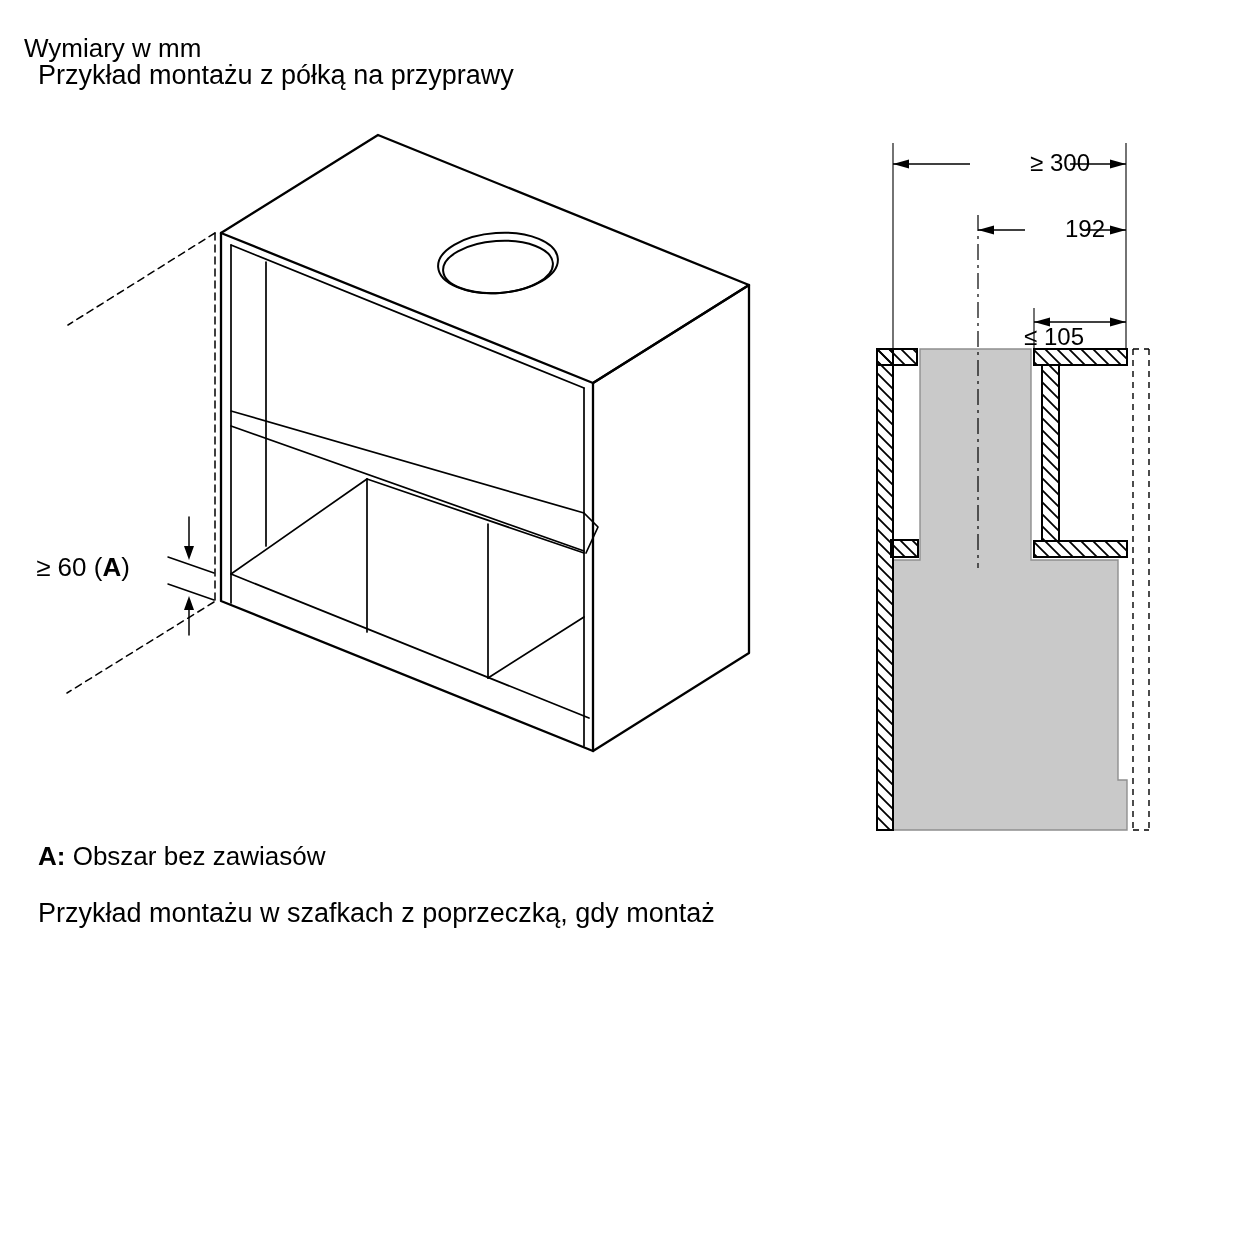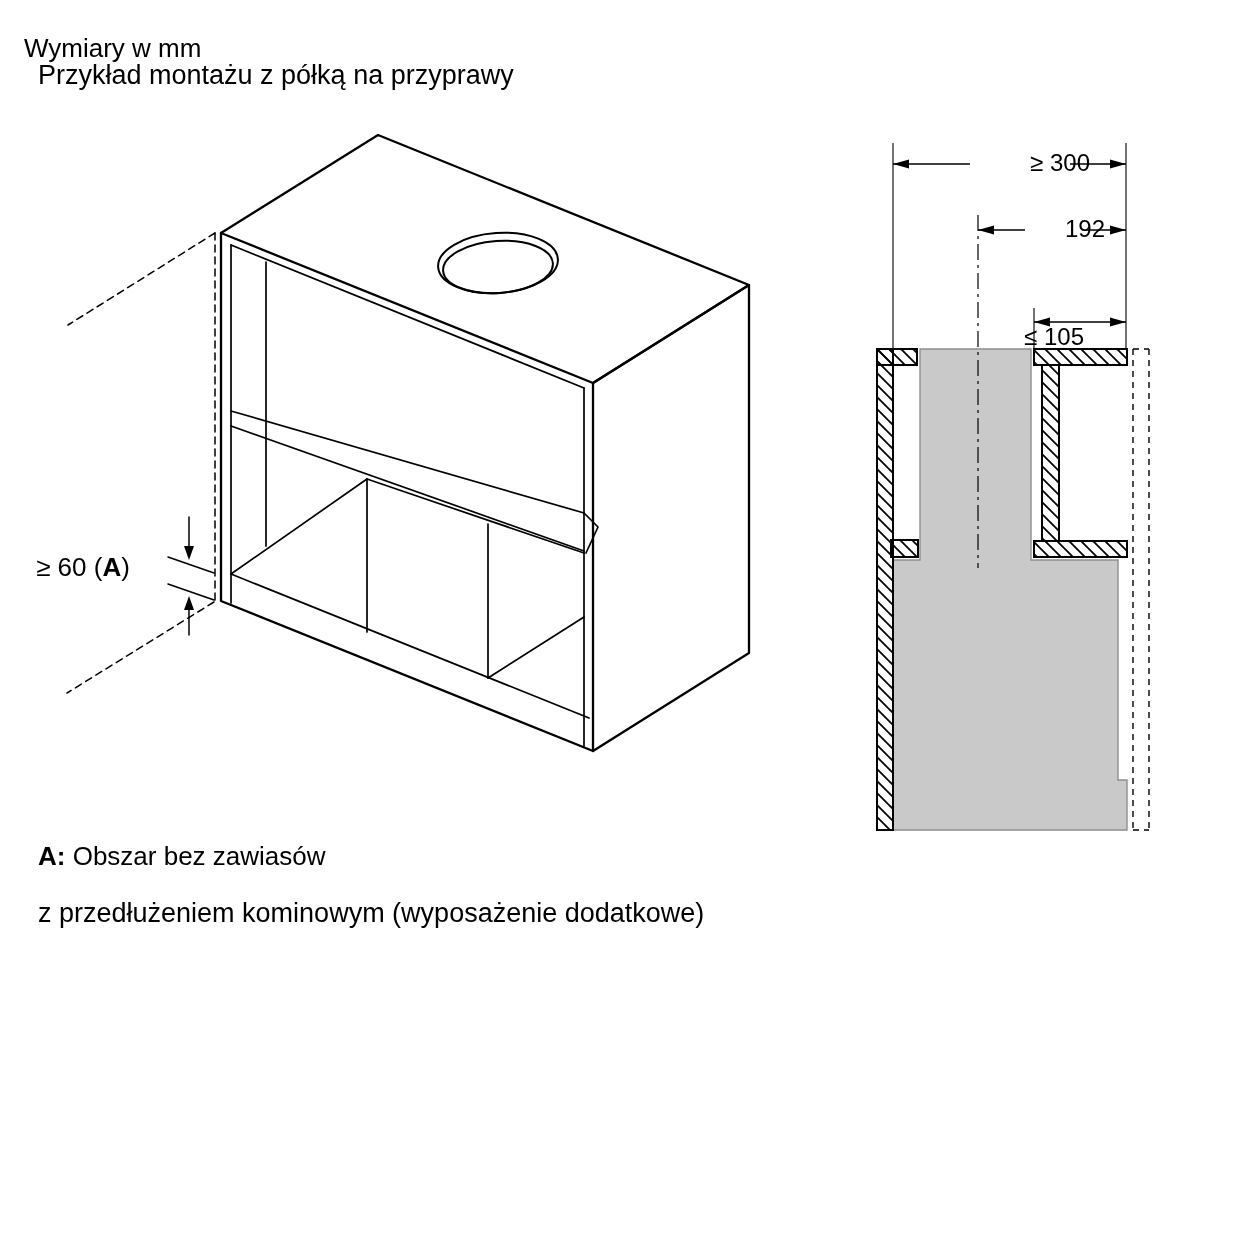--- a/index.html
+++ b/index.html
@@ -135,16 +135,16 @@
 
   <div class="txt dim-label dim-192">192</div>
 
   <div class="txt dim-label dim-105">≤ 105</div>
 
   <div class="txt footnote">
     <span class="b">A:</span><span> Obszar bez zawiasów</span>
   </div>
 
   <div class="note-par">
-    <div>z przedłużeniem kominowym (wyposażenie dodatkowe)</div>
+    <div>Przykład montażu w szafkach z poprzeczką, gdy montaż</div>
   </div>
 
 </div>
 
 </body></html>

